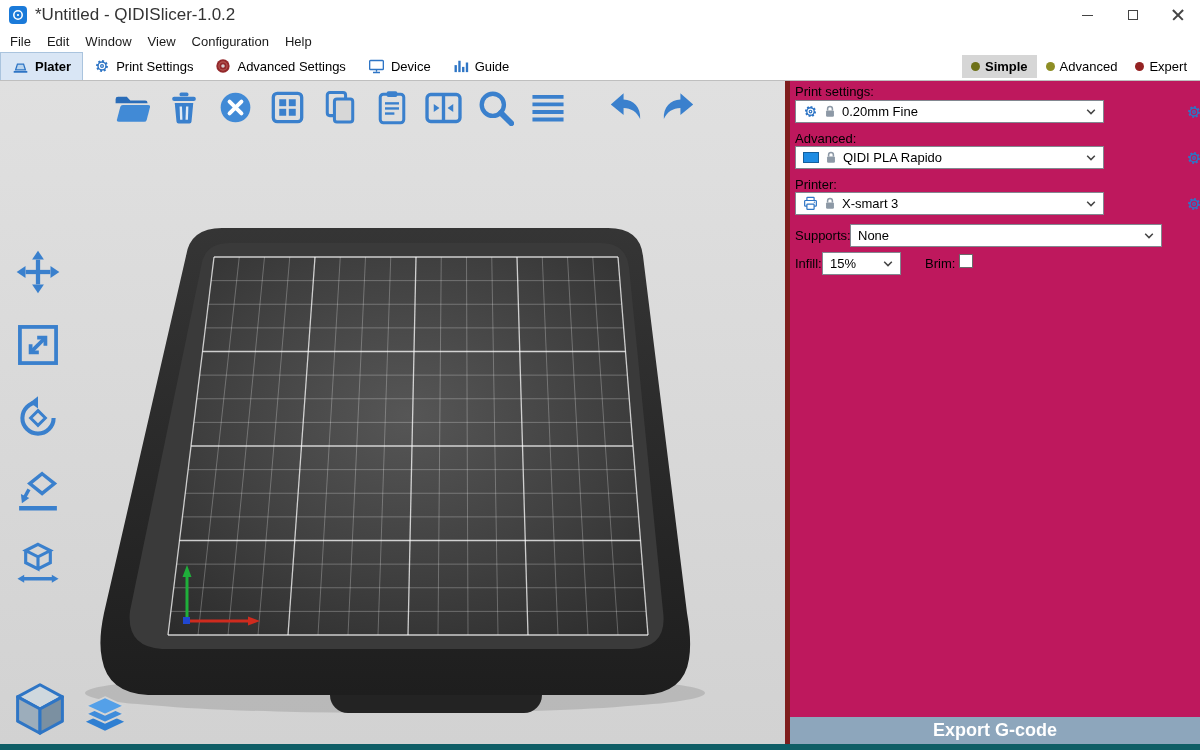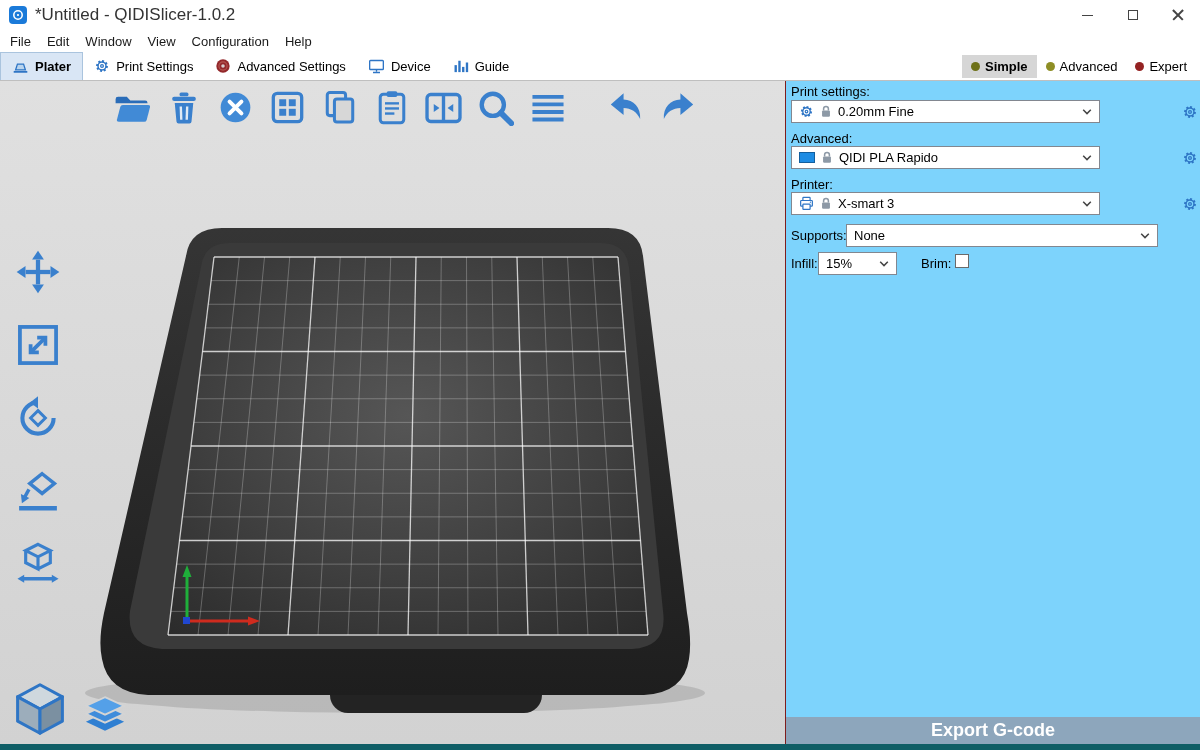--- a/index.html
+++ b/index.html
@@ -38,21 +38,21 @@
   .bed{position:absolute;left:0;top:0;width:785px;height:663px}
   .vt{position:absolute;top:5px;left:110px;display:flex;align-items:center;gap:9px;z-index:3}
   .tool{width:43px;height:43px;display:flex;align-items:center;justify-content:center;cursor:pointer}
   .sep-gap{margin-left:26px}
   .lt{position:absolute;left:11px;top:164px;display:flex;flex-direction:column;gap:20px;z-index:3}
   .ltool{width:54px;height:53px;display:flex;align-items:center;justify-content:center;cursor:pointer}
   .vc{position:absolute;left:12px;bottom:7px;display:flex;align-items:flex-end;gap:13px;z-index:3}
   .vtool{display:flex;align-items:flex-end;cursor:pointer}
 
   
-  .rightpanel{position:absolute;left:785px;top:81px;width:415px;height:663px;background:#7dd3fc;border-left:1px solid #7f1d1d}
+  .rightpanel{position:absolute;left:785px;top:81px;width:415px;height:663px;background:#be185d;border-left:5px solid #7f1d1d}
   .plabel{position:absolute;left:5px;font-size:13px;color:#000;white-space:nowrap}
   .combo{position:absolute;left:5px;width:309px;height:23px;border:1px solid #828790;background:#fff;display:flex;align-items:center;gap:6px;padding:0 7px;cursor:pointer}
   .ctext{font-size:13px;color:#000;white-space:nowrap;overflow:hidden}
   .chev{margin-left:auto;flex:0 0 auto}
   .ci{flex:0 0 auto;color:#2e75c5}
   .swatch{width:16px;height:11px;background:#1e8ce3;border:1px solid #135f9e;flex:0 0 auto}
   .gearbtn{position:absolute;left:396px;color:#2e75c5;cursor:pointer}
   .checkbox{position:absolute;width:14px;height:14px;border:1px solid #6a6a6a;background:#fff;cursor:pointer}
   .exportbtn{position:absolute;left:0;right:0;bottom:0;height:27px;background:#8da6bc;color:#fff;font-size:18px;font-weight:700;display:flex;align-items:center;justify-content:center;cursor:pointer}
 

